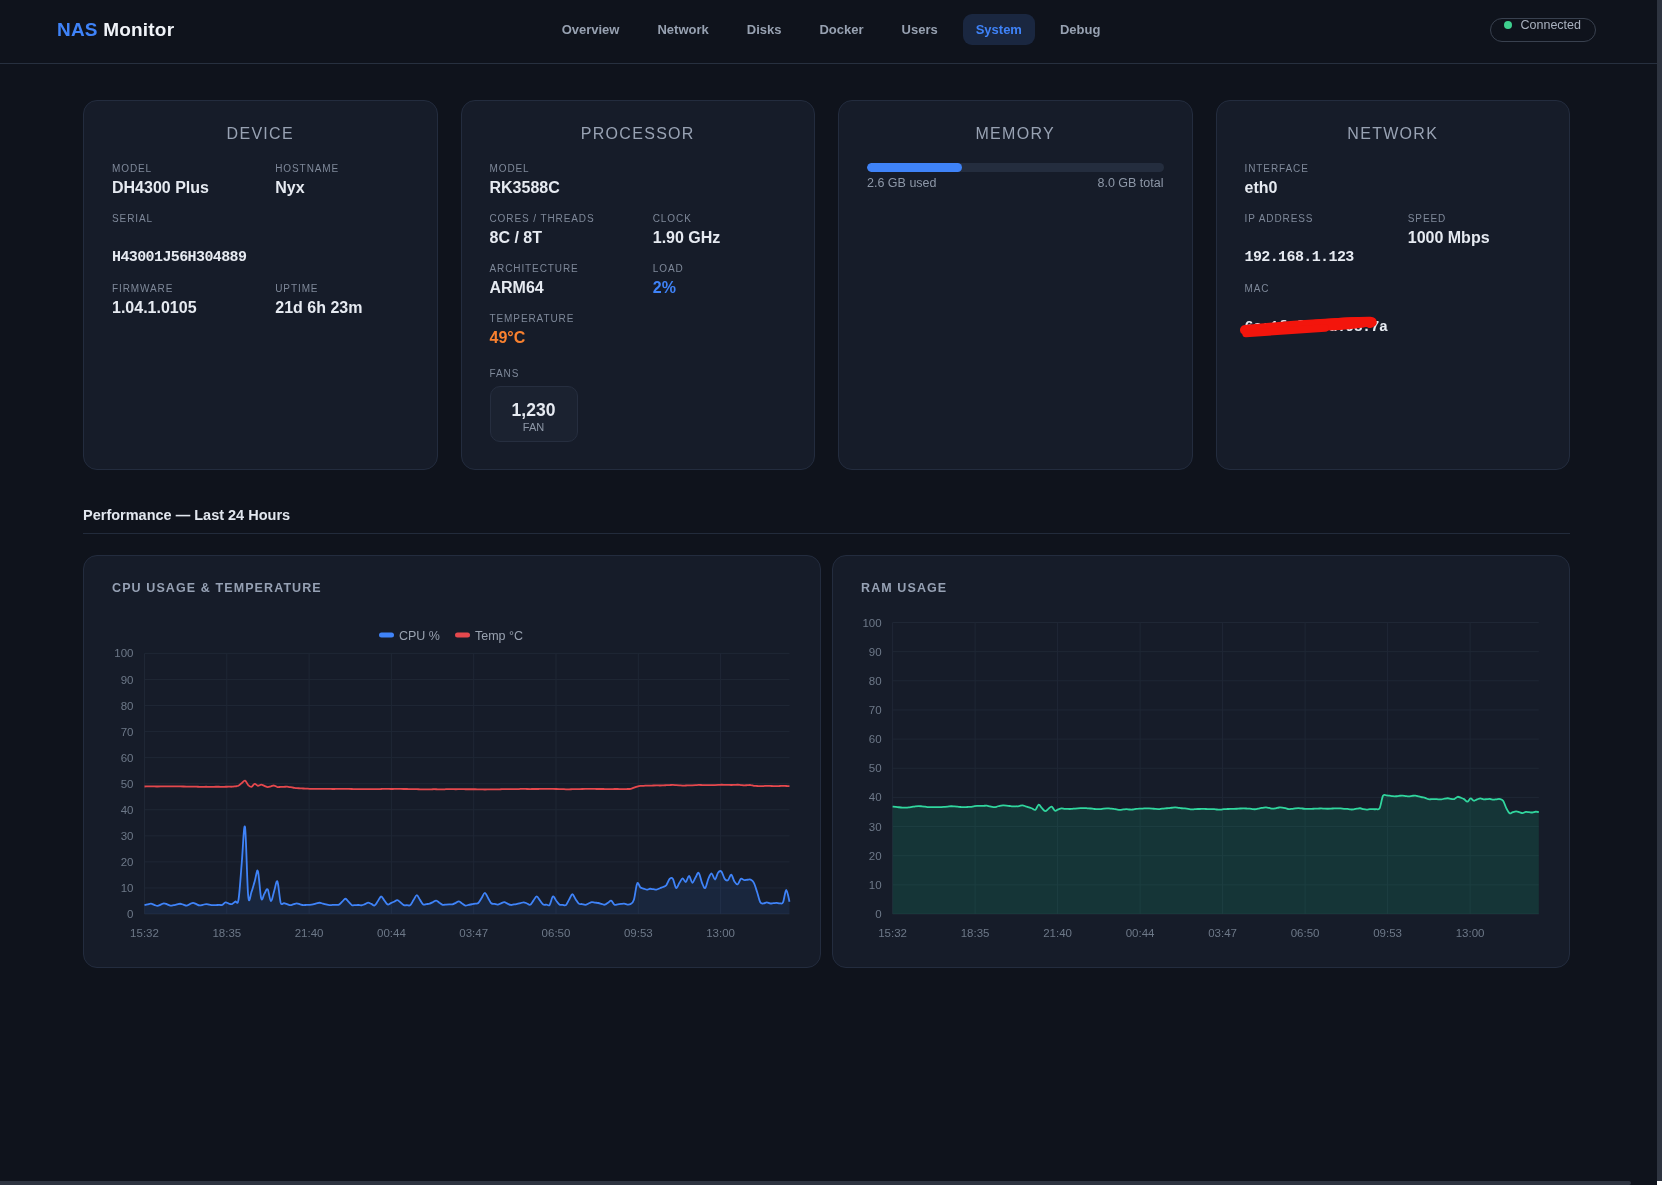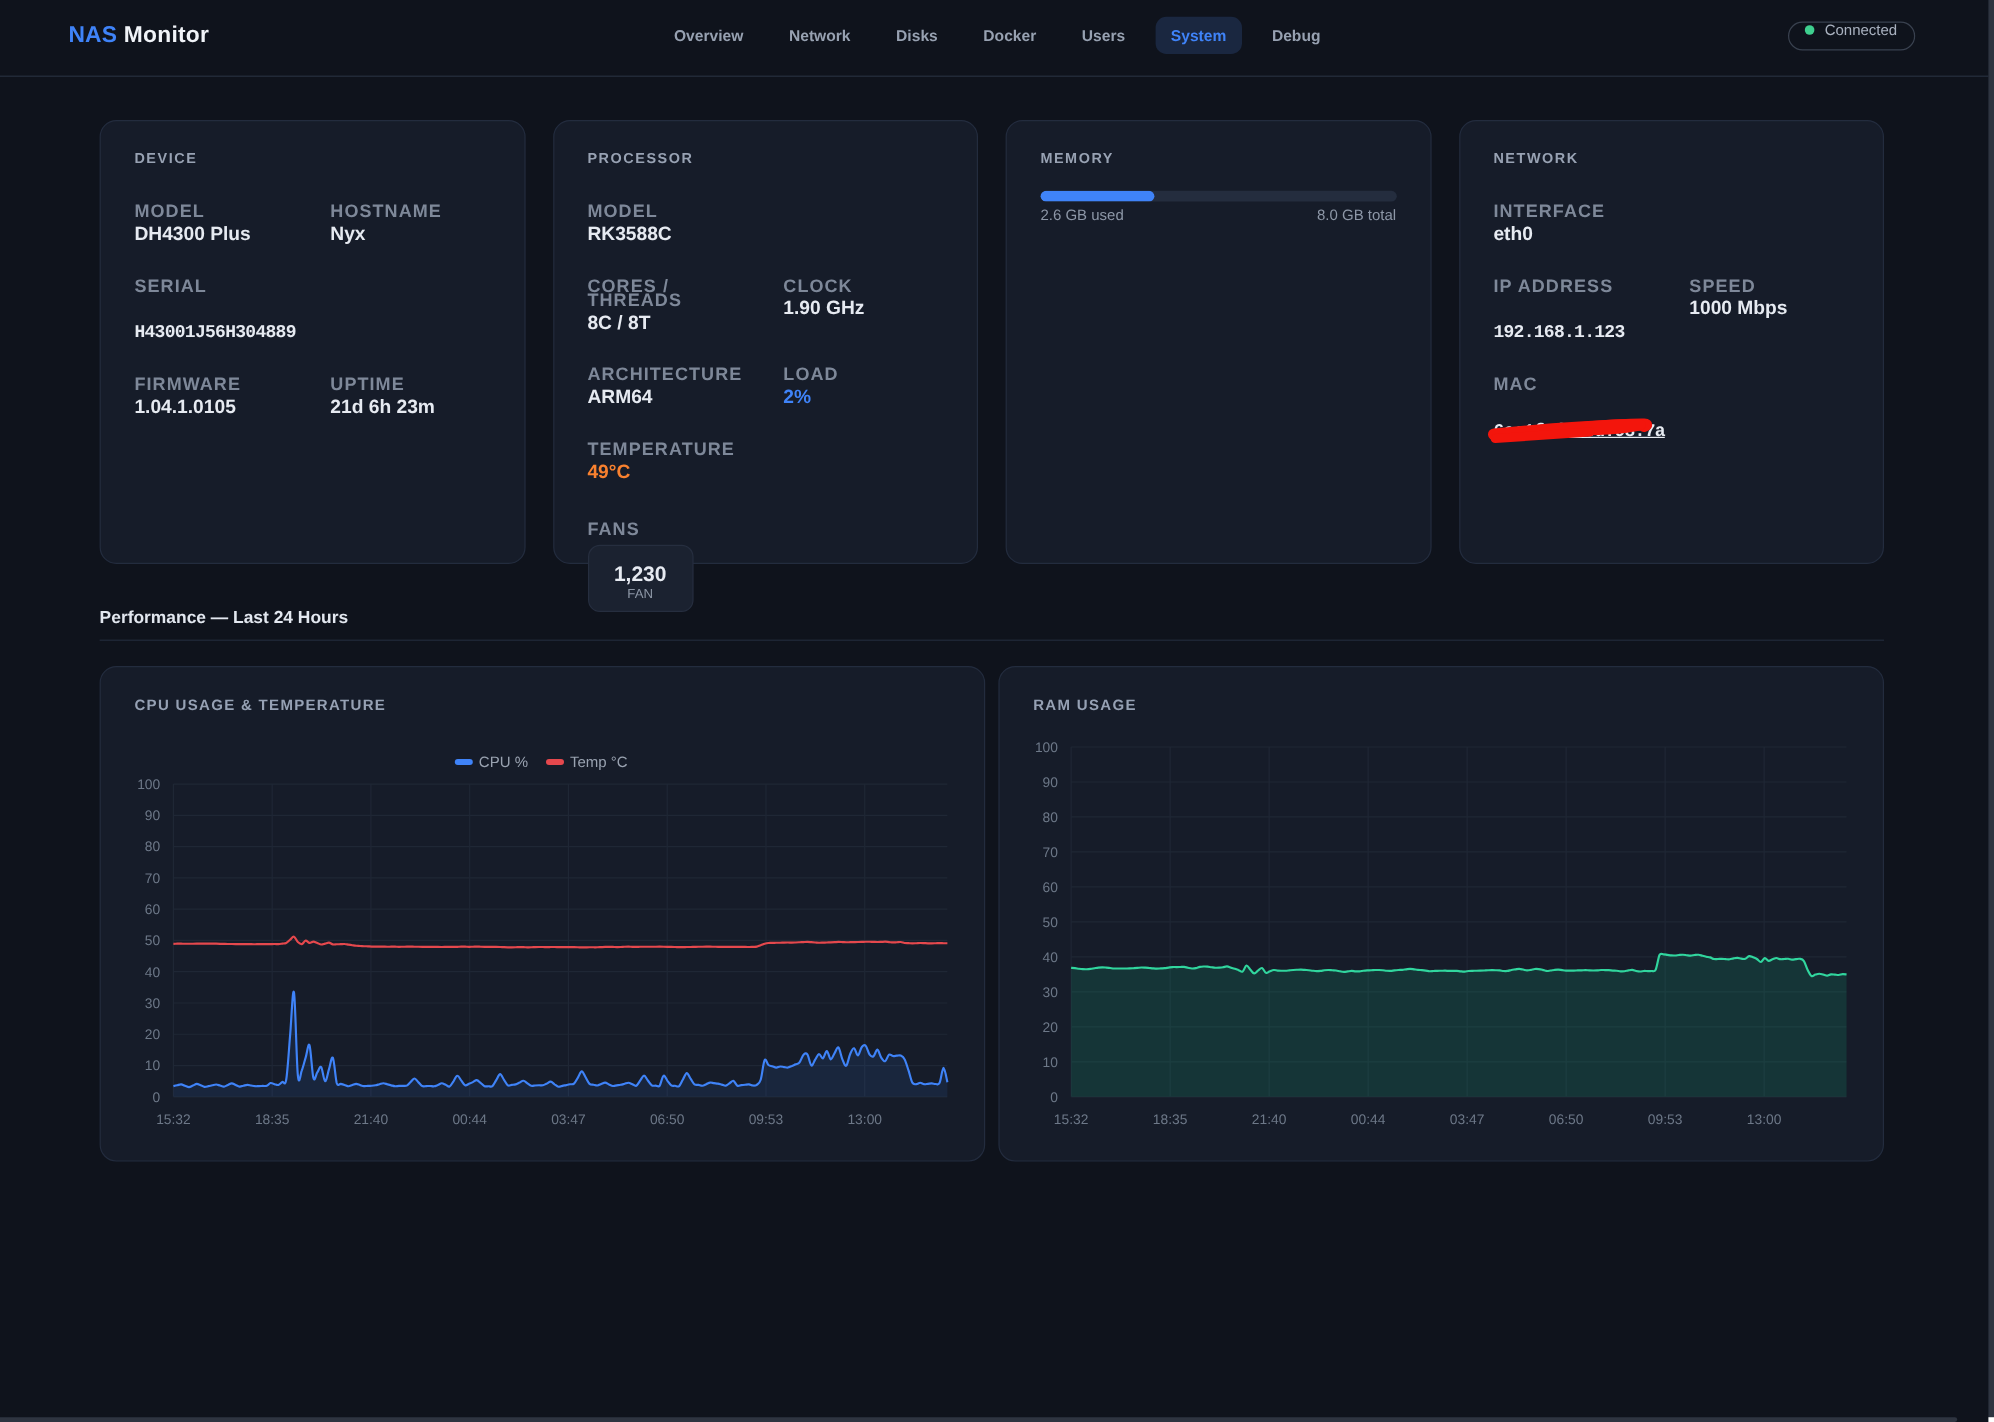--- a/index.html
+++ b/index.html
@@ -26,42 +26,42 @@
   color:#a9b1bf; font-size:12.5px;
 }
 .conn .dot { width:8px; height:8px; border-radius:50%; background:#3ecf8e; }
 
 .main { position:absolute; left:83px; top:100px; width:1487px; }
 .cards { display:grid; grid-template-columns:repeat(4,1fr); gap:23px; }
 .card {
   background:#161c29; border:1px solid #232c3e; border-radius:14px;
   height:370px; padding:24px 28px; position:relative;
 }
-.ctitle { font-size:12px; font-weight:bold; letter-spacing:1.3px; color:#98a2b3; margin-bottom:20px; }
+.ctitle { font-size:16px; font-weight:normal; letter-spacing:1.3px; color:#98a2b3; margin-bottom:20px;text-align:center; }
 .grid2 { display:grid; grid-template-columns:1fr 1fr; column-gap:30px; }
 .f { margin-bottom:16px; }
-.f .lab { font-size:15px; font-weight:bold; letter-spacing:0.9px; color:#7e8899; margin-bottom:3px; line-height:12px;margin-top:12px;}
+.f .lab { font-size:10px; font-weight:normal; letter-spacing:0.9px; color:#7e8899; margin-bottom:3px; line-height:12px;}
 .f .val { font-size:16px; font-weight:bold; color:#e6eaf1; line-height:19px; }
 .f .val.mono { font-family:"Liberation Mono", monospace; font-size:15px; font-weight:700; letter-spacing:-0.6px;margin-top:23px;}
 .f .val.blue { color:#3f83f8; }
 .f .val.orange { color:#f9812f; }
 .span2 { grid-column:1 / span 2; }
 .mt5 { margin-top:5px; }
 .fanbox {
   margin-top:6px; width:88px; height:56px; background:#1b2230; border:1px solid #262e3f;
   border-radius:10px; text-align:center; padding-top:14px;
 }
 .fanbox .n { font-size:17.5px; font-weight:bold; color:#e6eaf1; line-height:19px;}
 .fanbox .u { font-size:11px; color:#8d97a6; margin-top:1px;}
 
 .membar { width:100%; height:9px; background:#242d3e; border-radius:5px; overflow:hidden;}
 .membar .fillb { width:32%; height:100%; background:#3f83f8; border-radius:5px;}
 .memrow { display:flex; justify-content:space-between; font-size:12.5px; color:#8d97a7; line-height:14px; margin:4px 0 15px 0;}
 
-.macwrap { position:relative;text-decoration:underline; }
+.macwrap { position:relative; }
 .scrib { position:absolute; left:-8px; top:-7px; pointer-events:none;}
 
 .ptitle { position:absolute; left:83px; top:507px; font-size:14.5px; font-weight:bold; color:#e2e7ef;}
 .phr { position:absolute; left:83px; top:533px; width:1487px; height:1px; background:#222b3b; }
 .chartrow { position:absolute; left:83px; top:555px; width:1487px; display:grid; grid-template-columns:1fr 1fr; gap:11px;}
 .chartcard {
   background:#161c29; border:1px solid #232c3e; border-radius:14px; height:413px; position:relative;
 }
 .chtitle { position:absolute; left:28px; top:25px; font-size:12.5px; font-weight:bold; letter-spacing:1.1px; color:#96a1b4;}
 

